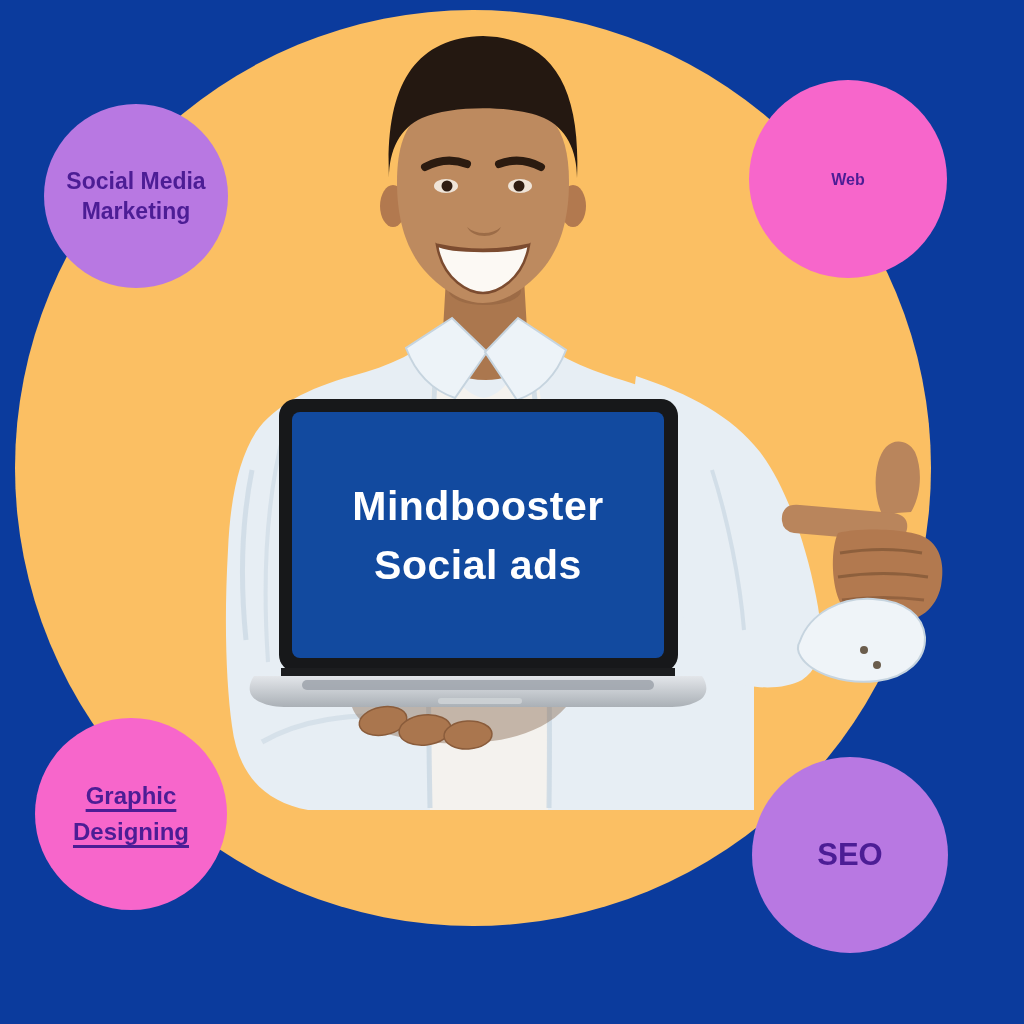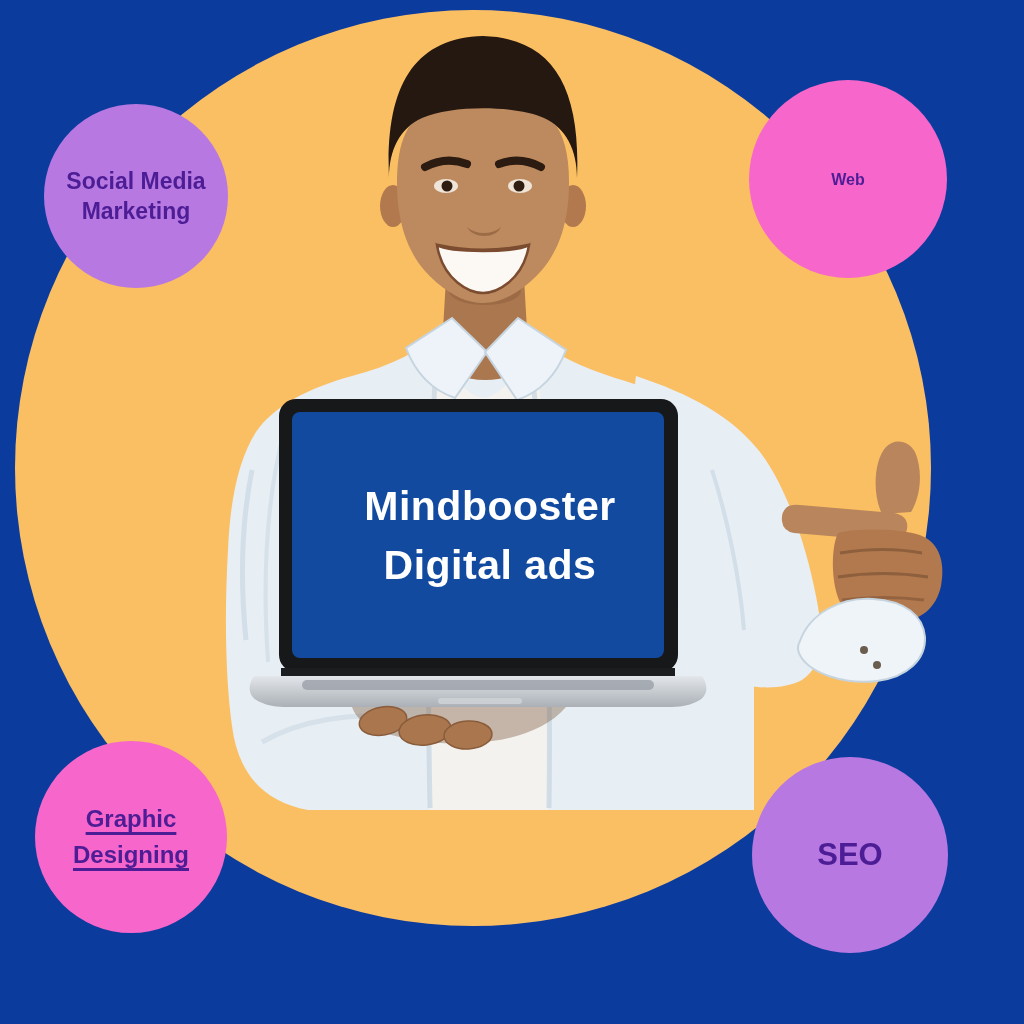--- a/index.html
+++ b/index.html
@@ -10,30 +10,30 @@
   }
   .stage-circle{
     position:absolute;left:15px;top:10px;width:916px;height:916px;
     border-radius:50%;background:#fbbf63;
   }
   .person-svg{position:absolute;left:0;top:0;width:1024px;height:1024px;}
   .screen-text{
     position:absolute;left:292px;top:412px;width:372px;height:246px;
     display:flex;flex-direction:column;align-items:center;justify-content:center;
     gap:17px;color:#ffffff;font-weight:bold;font-size:41px;line-height:42px;
-    text-align:center;letter-spacing:0.5px;padding-left:12px;
+    text-align:center;letter-spacing:0.5px;
   }
   .bubble{
     position:absolute;border-radius:50%;
     display:flex;flex-direction:column;align-items:center;justify-content:center;
     font-weight:bold;color:#4c1d95;text-align:center;
   }
   .bubble-social {left:44px; top:104px;width:184px;height:184px;background:#b878e2;font-size:23px;line-height:30px;}
   .bubble-web    {left:749px;top:80px; width:198px;height:198px;background:#f766cb;font-size:16px;line-height:31px;}
-  .bubble-graphic{left:35px; top:741px;width:192px;height:192px;background:#f766cb;font-size:24px;line-height:36px;}
+  .bubble-graphic{left:35px; top:718px;width:192px;height:192px;background:#f766cb;font-size:24px;line-height:36px;}
   .bubble-seo    {left:752px;top:757px;width:196px;height:196px;background:#b878e2;font-size:31px;line-height:34px;}
   .underlined{text-decoration:underline;text-decoration-thickness:3px;text-underline-offset:5px;}
 </style>
 </head>
 <body>
 
 <div class="canvas">
 
   <div class="stage-circle"></div>
 
@@ -130,21 +130,21 @@
     <g>
       <path d="M352 707 L566 707 C550 726 522 737 492 741 C450 747 404 742 372 728 C362 722 355 716 352 707 Z" fill="#7d593f" opacity="0.4"></path>
       <ellipse cx="383" cy="721" rx="24" ry="14" fill="#aa764e" stroke="#8a5c3b" stroke-width="1.5" transform="rotate(-10 383 721)"></ellipse>
       <ellipse cx="425" cy="730" rx="26" ry="15" fill="#aa764e" stroke="#8a5c3b" stroke-width="1.5" transform="rotate(-6 425 730)"></ellipse>
       <ellipse cx="468" cy="735" rx="24" ry="14" fill="#aa764e" stroke="#8a5c3b" stroke-width="1.5" transform="rotate(-3 468 735)"></ellipse>
     </g>
   </svg>
 
   <div class="screen-text">
     <div>Mindbooster</div>
-    <div>Digital ads</div>
+    <div>Social ads</div>
   </div>
 
   <div class="bubble bubble-social">
     <div>Social Media</div>
     <div>Marketing</div>
   </div>
 
   <div class="bubble bubble-web">
     <div>Web</div>
   </div>

